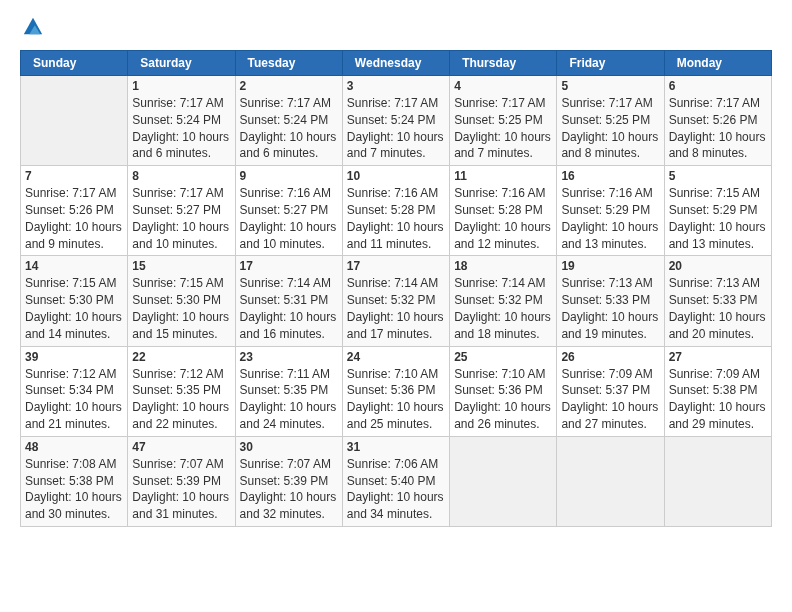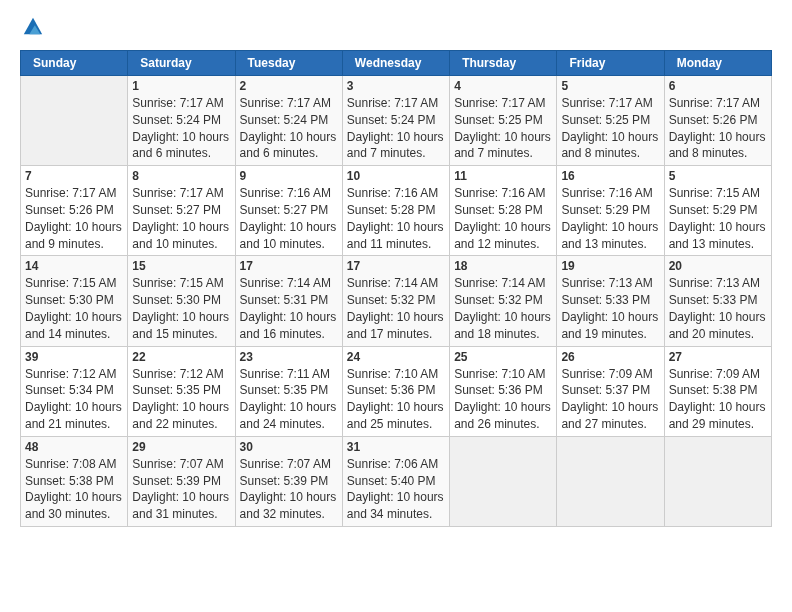--- a/index.html
+++ b/index.html
@@ -238,21 +238,21 @@
           <span class="day-num">27</span>
           <div class="day-info">Sunrise: 7:09 AM<br>Sunset: 5:38 PM<br>Daylight: 10 hours<br>and 29 minutes.</div>
         </td>
       </tr>
       <tr>
         <td>
           <span class="day-num">48</span>
           <div class="day-info">Sunrise: 7:08 AM<br>Sunset: 5:38 PM<br>Daylight: 10 hours<br>and 30 minutes.</div>
         </td>
         <td>
-          <span class="day-num">29</span>
+          <span class="day-num">47</span>
           <div class="day-info">Sunrise: 7:07 AM<br>Sunset: 5:39 PM<br>Daylight: 10 hours<br>and 31 minutes.</div>
         </td>
         <td>
           <span class="day-num">30</span>
           <div class="day-info">Sunrise: 7:07 AM<br>Sunset: 5:39 PM<br>Daylight: 10 hours<br>and 32 minutes.</div>
         </td>
         <td>
           <span class="day-num">31</span>
           <div class="day-info">Sunrise: 7:06 AM<br>Sunset: 5:40 PM<br>Daylight: 10 hours<br>and 34 minutes.</div>
         </td>

